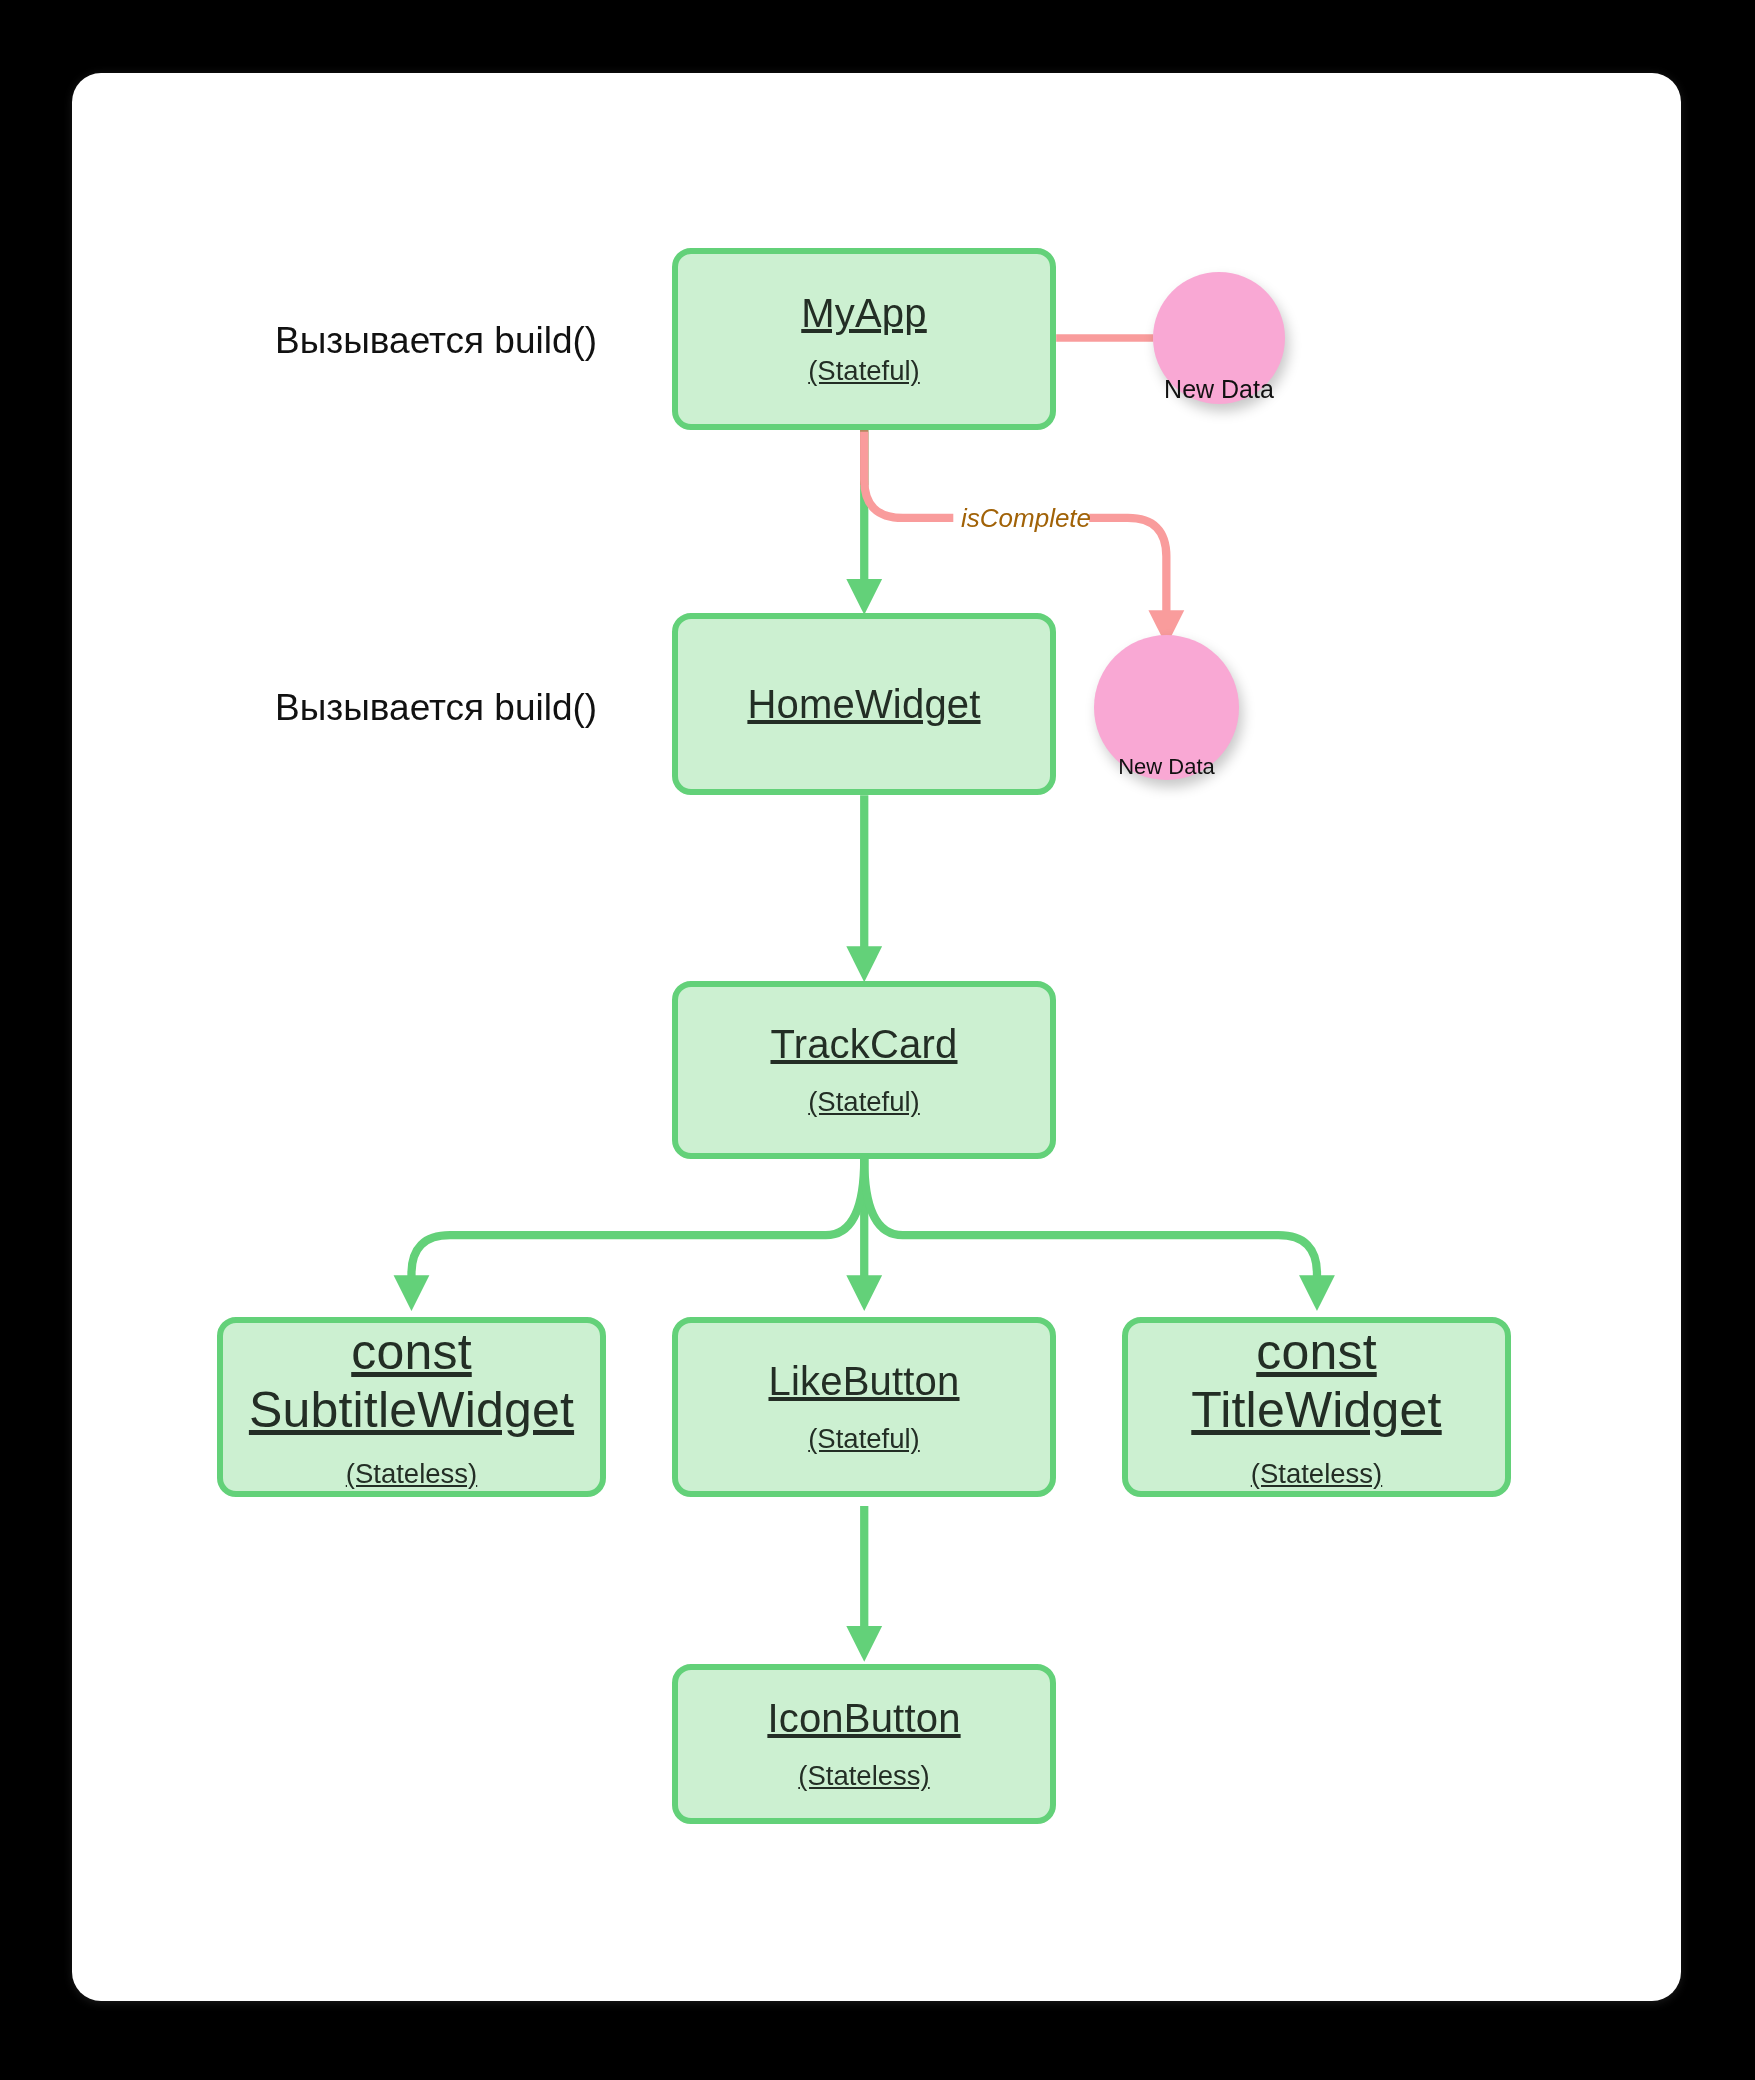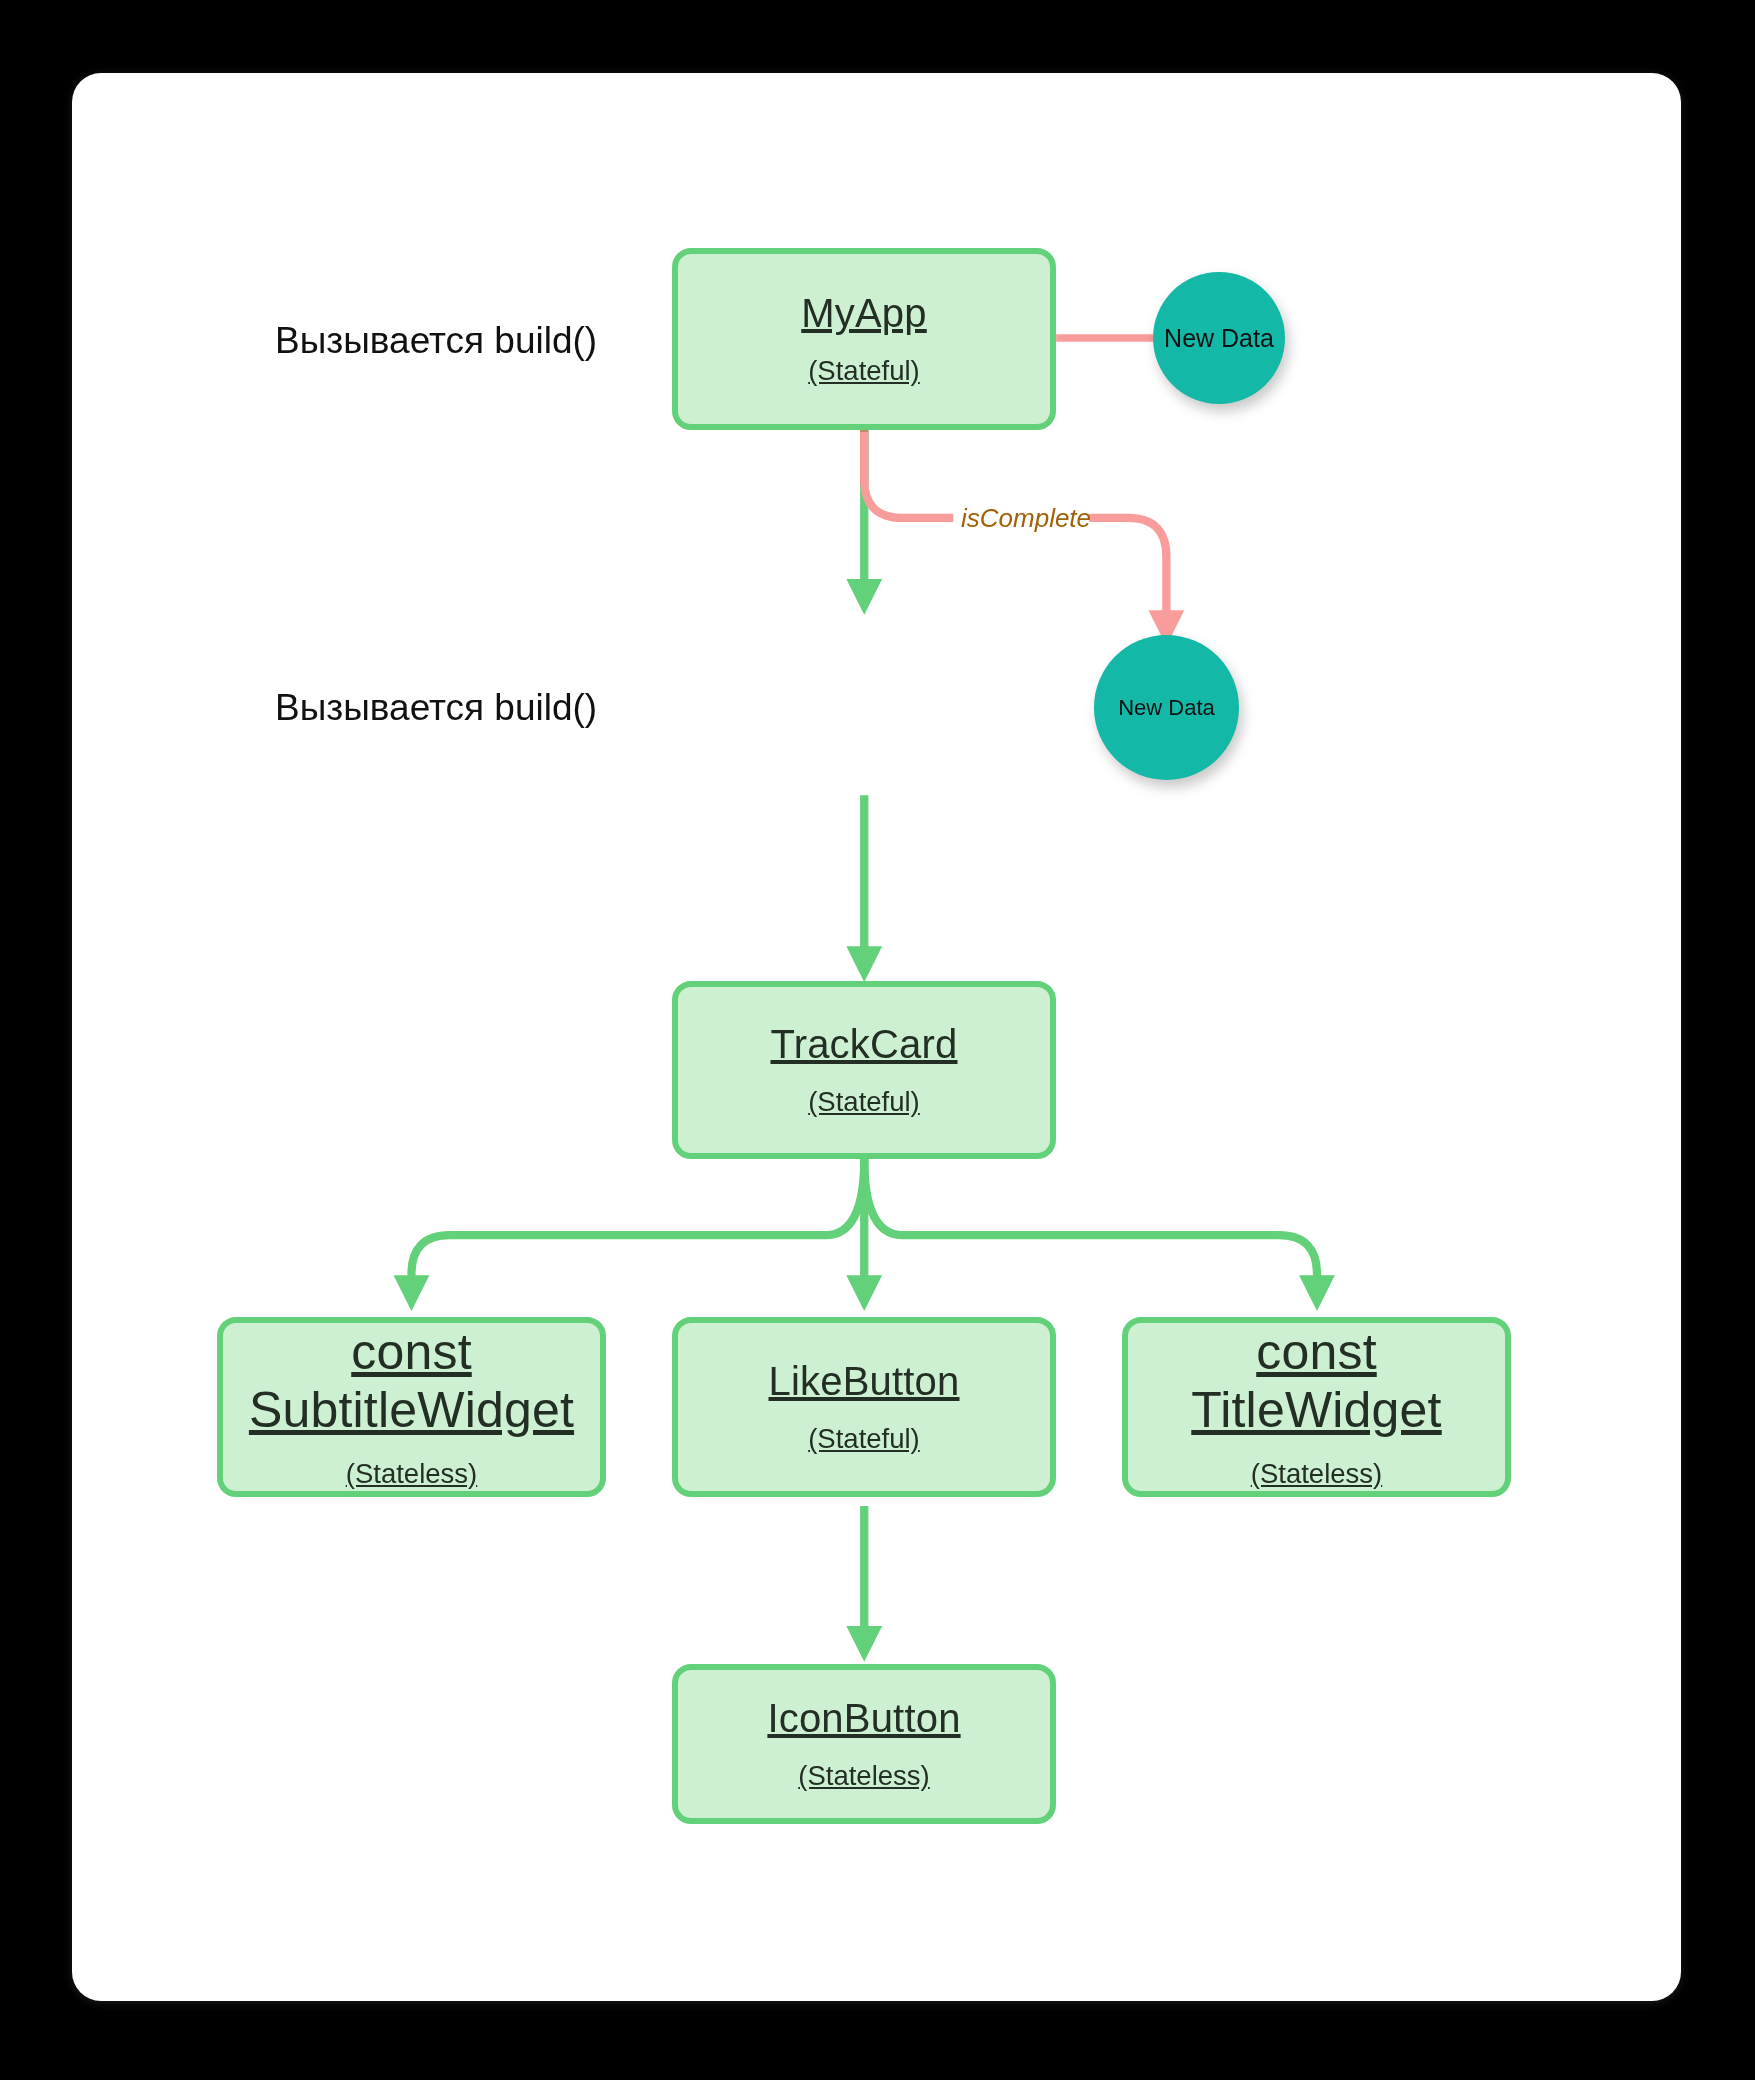--- a/index.html
+++ b/index.html
@@ -65,23 +65,23 @@
   .node .subtitle {
     font-size: 27.5px;
     font-weight: 400;
     margin-top: 20px;
   }
   .node.two-line .title { font-size: 50px; line-height: 1.15; }
   
   .data-circle {
     position: absolute;
     border-radius: 50%;
-    background: #14b8a6;
+    background: #f9a8d4;
     display: flex;
-    align-items: center;
+    align-items: flex-end;
     justify-content: center;
     color: #111111;
     box-shadow: 3.7px 7.3px 13px rgba(0,0,0,0.22);
   }
   .data-circle .cap { font-size: 25px; }
   .data-circle.small .cap { font-size: 22px; }
   
   .side-label {
     position: absolute;
     font-size: 37px;
@@ -138,20 +138,23 @@
 
   <div class="side-label" style="left:275px; top:687px;">Вызывается build()</div>
 
   <div class="edge-label" style="left:961px; top:503px;">isComplete</div>
 
   <div class="node" style="left:672px; top:248px; width:384px; height:182px;">
     <div class="title">MyApp</div>
     <div class="subtitle">(Stateful)</div>
   </div>
 
+  <div class="node" style="left:672px; top:613px; width:384px; height:182px;">
+    <div class="title">HomeWidget</div>
+  </div>
 
   <div class="node" style="left:672px; top:981px; width:384px; height:178px;">
     <div class="title">TrackCard</div>
     <div class="subtitle">(Stateful)</div>
   </div>
 
   <div class="node two-line" style="left:217px; top:1317px; width:389px; height:180px;">
     <div class="title">const
 SubtitleWidget</div>
     <div class="subtitle">(Stateless)</div>

